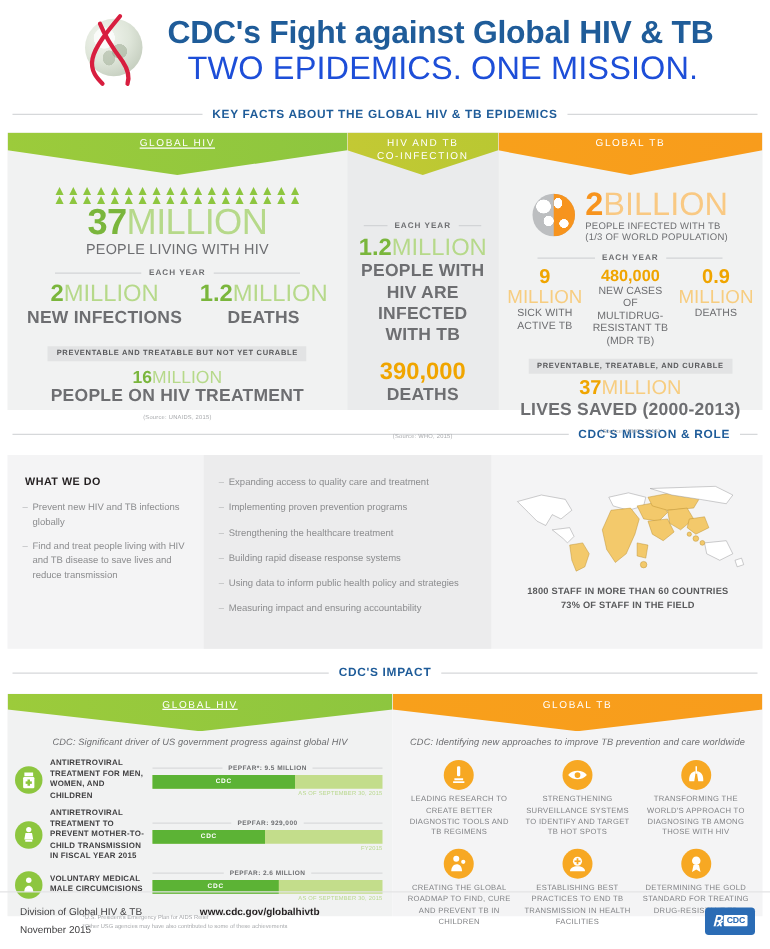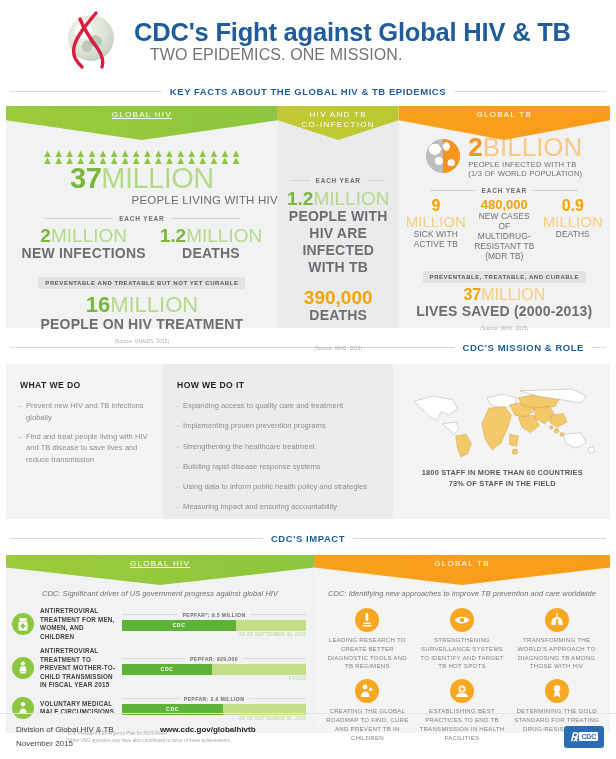--- a/index.html
+++ b/index.html
@@ -25,21 +25,21 @@
       radial-gradient(ellipse at 30% 30%, rgba(255,255,255,.75) 0 22%, rgba(255,255,255,0) 23%),
       radial-gradient(ellipse at 62% 58%, rgba(150,165,140,.5) 0 18%, rgba(255,255,255,0) 19%),
       radial-gradient(ellipse at 40% 72%, rgba(150,165,140,.45) 0 15%, rgba(255,255,255,0) 16%);
   }
   .ribbon { position: absolute; left: 0; top: 0; }
   .title-block { padding-left: 10px; }
   .title-main {
     font-size: 25.5px; font-weight: bold; color: #1f5c99; letter-spacing: -0.2px; line-height: 1.05;
   }
   .title-sub {
-    font-size: 16px; color: #737373; letter-spacing: 0.1px; line-height: 1.1; padding-left: 16px;
+    font-size: 26px; color: #1d4ed8; letter-spacing: 0.1px; line-height: 1.1; padding-left: 16px;
     font-family: "Liberation Sans", sans-serif; font-weight: 300;
   }
 
   
   .sec-head { display: flex; align-items: center; gap: 8px; padding: 0 10px; height: 22px; }
   .sec-head .rule { flex: 1 1 auto; height: 1px; background: #d6d8da; }
   .sec-head .rule.short { flex: 0 0 14px; }
   .sec-head .txt {
     font-size: 9.5px; font-weight: bold; color: #1f5c99; letter-spacing: 0.55px; white-space: nowrap;
   }
@@ -57,21 +57,21 @@
   }
   .band.green  { background: linear-gradient(90deg,#9ccb3b 0%, #8dc63f 100%); clip-path: polygon(0 0,100% 0,100% 42%,50% 100%,0 42%); text-decoration: underline; }
   .band.olive  { background: linear-gradient(90deg,#c3c934 0%, #b9c832 100%); clip-path: polygon(0 0,100% 0,100% 42%,50% 100%,0 42%); }
   .band.orange { background: linear-gradient(90deg,#f8a01b 0%, #f89c1c 100%); clip-path: polygon(0 0,100% 0,100% 42%,50% 100%,0 42%); }
 
   .stat-people { text-align: center; padding-top: 44px; }
   .people-rows { line-height: 7px; color: #8dc63f; font-size: 12px; letter-spacing: 0.2px; }
   .people-rows div { font-size: 11px; }
   .big-num { font-size: 29px; font-weight: bold; color: #7ab63c; line-height: 1; letter-spacing: -0.5px; }
   .big-num .lt { font-weight: 300; color: #b6d98a; }
-  .sub-cap { font-size: 11.5px; color: #6d6e71; letter-spacing: 0.2px; margin-top: 1px; font-weight: 300; text-align: right;}
+  .sub-cap { font-size: 11.5px; color: #6d6e71; letter-spacing: 0.2px; margin-top: 1px; font-weight: 300;}
 
   .eachyear { display: flex; align-items: center; justify-content: center; gap: 6px; margin: 9px auto 4px; width: 72%; }
   .eachyear .ln { flex: 1 1 auto; height: 1px; background: #d2d4d6; }
   .eachyear .t { font-size: 6.5px; font-weight: bold; letter-spacing: 0.8px; color: #6d6e71; }
 
   .two-up { display: flex; justify-content: center; gap: 14px; text-align: center; }
   .num-md { font-size: 19px; font-weight: bold; color: #7ab63c; line-height: 1; }
   .num-md .lt { font-weight: 300; color: #b6d98a; }
   .num-md.amber { color: #f0a500; }
   .num-md.amber .lt { color: #f7cd80; }
@@ -80,21 +80,21 @@
   .ribbon-label { text-align: center; margin-top: 10px; }
   .ribbon-label span {
     display:inline-block; background:#e2e3e4; color:#58595b; font-size: 6px; font-weight: bold;
     letter-spacing: .55px; padding: 3px 7px;
   }
   .source { font-size: 4.6px; color: #a7a9ac; text-align: center; margin-top: 7px; letter-spacing:.2px;}
 
   .c2-inner { padding-top: 62px; text-align: center; }
   .c2 .cap-sm { line-height: 1.22; }
 
-  .tbhead { display: flex; align-items: center; justify-content: center; gap: 8px; padding-top: 28px; }
+  .tbhead { display: flex; align-items: center; justify-content: center; gap: 8px; padding-top: 44px; }
   .tbglobe { width: 34px; height: 34px; border-radius: 50%; background: #bcbec0; position: relative; overflow:hidden; flex:0 0 34px;}
   .tbglobe::before{ content:""; position:absolute; right:0; top:0; width:52%; height:100%; background:#f7941e; }
   .tbglobe::after{
     content:""; position:absolute; inset:0;
     background:
       radial-gradient(ellipse at 26% 30%, #fff 0 16%, rgba(255,255,255,0) 17%),
       radial-gradient(ellipse at 60% 22%, #fff 0 11%, rgba(255,255,255,0) 12%),
       radial-gradient(ellipse at 38% 64%, #fff 0 13%, rgba(255,255,255,0) 14%),
       radial-gradient(ellipse at 74% 70%, #fff 0 10%, rgba(255,255,255,0) 11%);
   }
@@ -210,21 +210,21 @@
       <div>
         <div class="num-md"><span>1.2</span><span class="lt">MILLION</span></div>
         <div class="cap-sm">DEATHS</div>
       </div>
     </div>
 
     <div class="ribbon-label">
       <span>PREVENTABLE AND TREATABLE BUT NOT YET CURABLE</span>
     </div>
     <div style="text-align:center;margin-top:5px;">
-      <div class="num-md" style="font-size:22px;"><span>16</span><span class="lt">MILLION</span></div>
+      <div class="num-md" style="font-size:14px;"><span>16</span><span class="lt">MILLION</span></div>
       <div class="cap-sm">PEOPLE ON HIV TREATMENT</div>
     </div>
     <div class="source">(Source: UNAIDS, 2015)</div>
   </div>
 
   <div class="facts-col c2">
     <div class="band olive">
       <span>
         <span>HIV AND TB</span><br>
         <span>CO-INFECTION</span>
@@ -297,21 +297,20 @@
 
 <div class="mission">
   <div class="m-col m1">
     <div class="m-title">WHAT WE DO</div>
     <ul class="m-list">
       <li>Prevent new HIV and TB infections globally</li>
       <li>Find and treat people living with HIV and TB disease to save lives and reduce transmission</li>
     </ul>
   </div>
   <div class="m-col m2">
-    <div class="m-title">HOW WE DO IT</div>
     <ul class="m-list">
       <li>Expanding access to quality care and treatment</li>
       <li>Implementing proven prevention programs</li>
       <li>Strengthening the healthcare treatment</li>
       <li>Building rapid disease response systems</li>
       <li>Using data to inform public health policy and strategies</li>
       <li>Measuring impact and ensuring accountability</li>
     </ul>
   </div>
   <div class="m-col m3">

